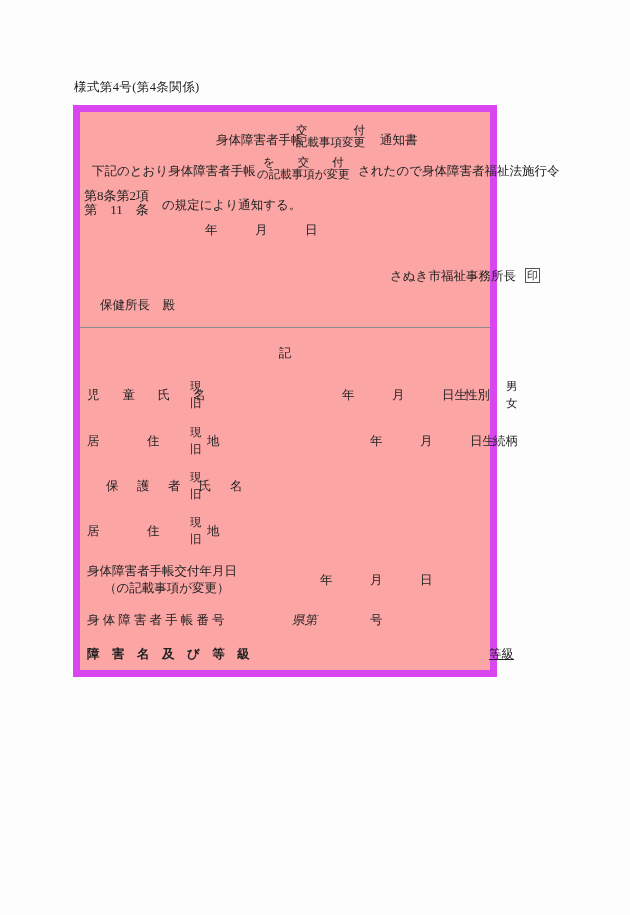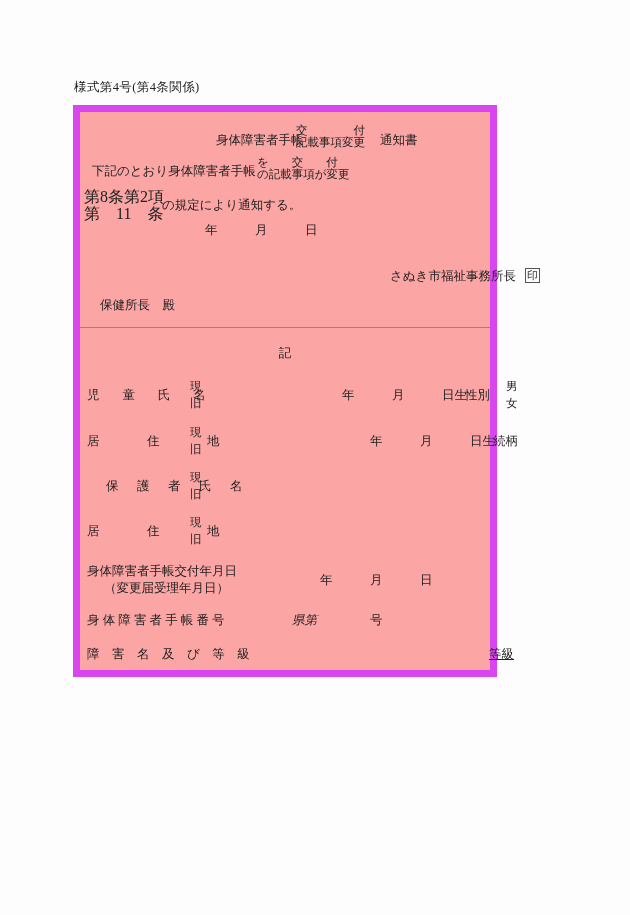--- a/index.html
+++ b/index.html
@@ -58,30 +58,30 @@
     position: absolute;
     white-space: nowrap;
     font-size: 12.5px;
     line-height: 1.1;
   }
 
   
   .stack {
     position: absolute;
     display: inline-block;
-    text-align: left;
+    text-align: center;
     line-height: 1.05;
     white-space: nowrap;
   }
   .stack > span {
     display: block;
     font-size: 11.5px;
     white-space: pre;
   }
-  .stack.tight > span { font-size: 16px; }
+  .stack.tight > span { font-size: 13px; }
 
   
   .genkyu {
     position: absolute;
     display: block;
     text-align: center;
     line-height: 1.45;
     font-size: 11.5px;
   }
   .genkyu > span { display: block; }
@@ -141,20 +141,21 @@
 
     <div class="t" style="left:300px; top:22px;">通知書</div>
 
     <div class="t" style="left:12px; top:53px;">下記のとおり身体障害者手帳</div>
 
     <div class="stack" style="left:177px; top:44px;">
       <span>を　　交　　付</span>
       <span>の記載事項が変更</span>
     </div>
 
+    <div class="t" style="left:278px; top:53px;">されたので身体障害者福祉法施行令</div>
 
     <div class="stack tight" style="left:4px; top:77px;">
       <span>第8条第2項</span>
       <span>第　11　条</span>
     </div>
 
     <div class="t" style="left:82px; top:87px;">の規定により通知する。</div>
 
     <div class="t" style="left:125px; top:112px;">年　　　月　　　日</div>
 
@@ -191,24 +192,24 @@
       <span>旧</span>
     </div>
 
     <div class="t spaced-4" style="left:7px; top:413px;">居　　住　　地</div>
     <div class="genkyu" style="left:110px; top:402px;">
       <span>現</span>
       <span>旧</span>
     </div>
 
     <div class="t" style="left:7px; top:453px;">身体障害者手帳交付年月日</div>
-    <div class="t" style="left:24px; top:470px;">（変更届受理年月日）</div>
+    <div class="t" style="left:24px; top:470px;">（の記載事項が変更）</div>
     <div class="t" style="left:240px; top:462px;">年　　　月　　　日</div>
 
     <div class="t" style="left:7px; top:502px;font-family:Liberation Serif, serif;">身 体 障 害 者 手 帳 番 号</div>
     <div class="t" style="left:212px; top:502px;font-style:italic;">県第</div>
     <div class="t" style="left:290px; top:502px;">号</div>
 
-    <div class="t" style="left:7px; top:536px;">障　害　名　及　び　等　級</div>
+    <div class="t" style="left:7px; top:536px;font-weight:bold;">障　害　名　及　び　等　級</div>
     <div class="t" style="left:409px; top:536px;text-decoration:underline;">等級</div>
 
   </div>
 </div>
 
 </body></html>

